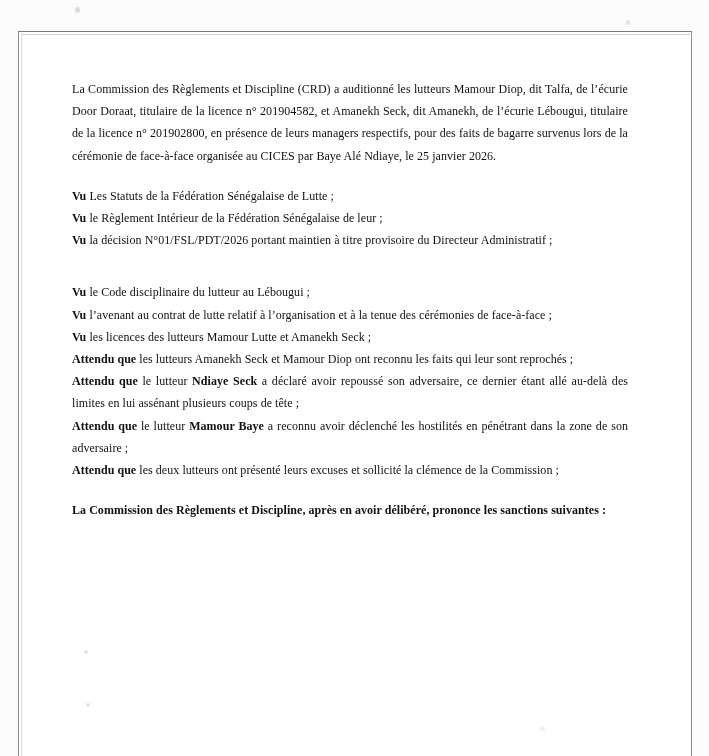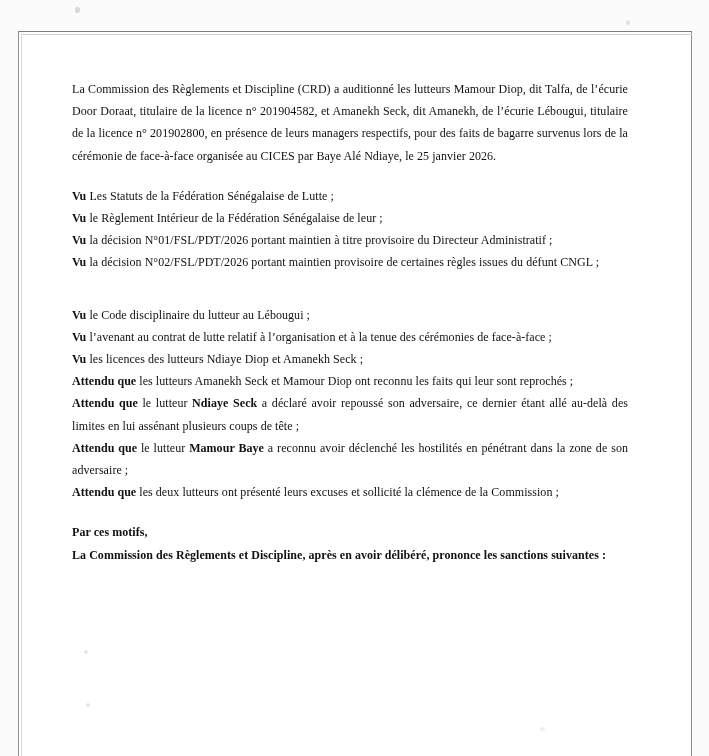--- a/index.html
+++ b/index.html
@@ -99,37 +99,35 @@
 
 <div class="doc-body">
 
   <p class="para"><span>La Commission des Règlements et Discipline (CRD) a auditionné les lutteurs Mamour Diop, dit Talfa, de l’écurie Door Doraat, titulaire de la licence n° 201904582, et Amanekh Seck, dit Amanekh, de l’écurie Lébougui, titulaire de la licence n° 201902800, en présence de leurs managers respectifs, pour des faits de bagarre survenus lors de la cérémonie de face-à-face organisée au CICES par Baye Alé Ndiaye, le 25 janvier 2026.</span></p>
 
   <div class="gap-lg"></div>
 
   <p class="para left"><b>Vu</b><span> Les Statuts de la Fédération Sénégalaise de Lutte ;</span></p>
   <p class="para left"><b>Vu</b><span> le Règlement Intérieur de la Fédération Sénégalaise de leur ;</span></p>
   <p class="para"><b>Vu</b><span> la décision N°01/FSL/PDT/2026 portant maintien à titre provisoire du Directeur Administratif ;</span></p>
-  <p class="para"><b>Vu</b><span> la décision N°02/FSL/PDT/2026 portant maintien provisoire de certaines règles issues du défunt CNGL ;</span></p>
 
   <div class="gap-md"></div>
 
 
   <div class="gap-md"></div>
 
   <p class="para left"><b>Vu</b><span> le Code disciplinaire du lutteur au Lébougui ;</span></p>
   <p class="para"><b>Vu</b><span> l’avenant au contrat de lutte relatif à l’organisation et à la tenue des cérémonies de face-à-face ;</span></p>
-  <p class="para left"><b>Vu</b><span> les licences des lutteurs Ndiaye Diop et Amanekh Seck ;</span></p>
+  <p class="para left"><b>Vu</b><span> les licences des lutteurs Mamour Lutte et Amanekh Seck ;</span></p>
 
   <p class="para"><b>Attendu que</b><span> les lutteurs Amanekh Seck et Mamour Diop ont reconnu les faits qui leur sont reprochés ;</span></p>
 
   <p class="para"><b>Attendu que</b><span> le lutteur </span><b>Ndiaye Seck</b><span> a déclaré avoir repoussé son adversaire, ce dernier étant allé au-delà des limites en lui assénant plusieurs coups de tête ;</span></p>
 
   <p class="para"><b>Attendu que</b><span> le lutteur </span><b>Mamour Baye</b><span> a reconnu avoir déclenché les hostilités en pénétrant dans la zone de son adversaire ;</span></p>
 
   <p class="para"><b>Attendu que</b><span> les deux lutteurs ont présenté leurs excuses et sollicité la clémence de la Commission ;</span></p>
 
   <div class="gap-lg"></div>
 
-  <p class="para left b">Par ces motifs,</p>
   <p class="para left b">La Commission des Règlements et Discipline, après en avoir délibéré, prononce les sanctions suivantes :</p>
 
 </div>
 
 </body></html>

